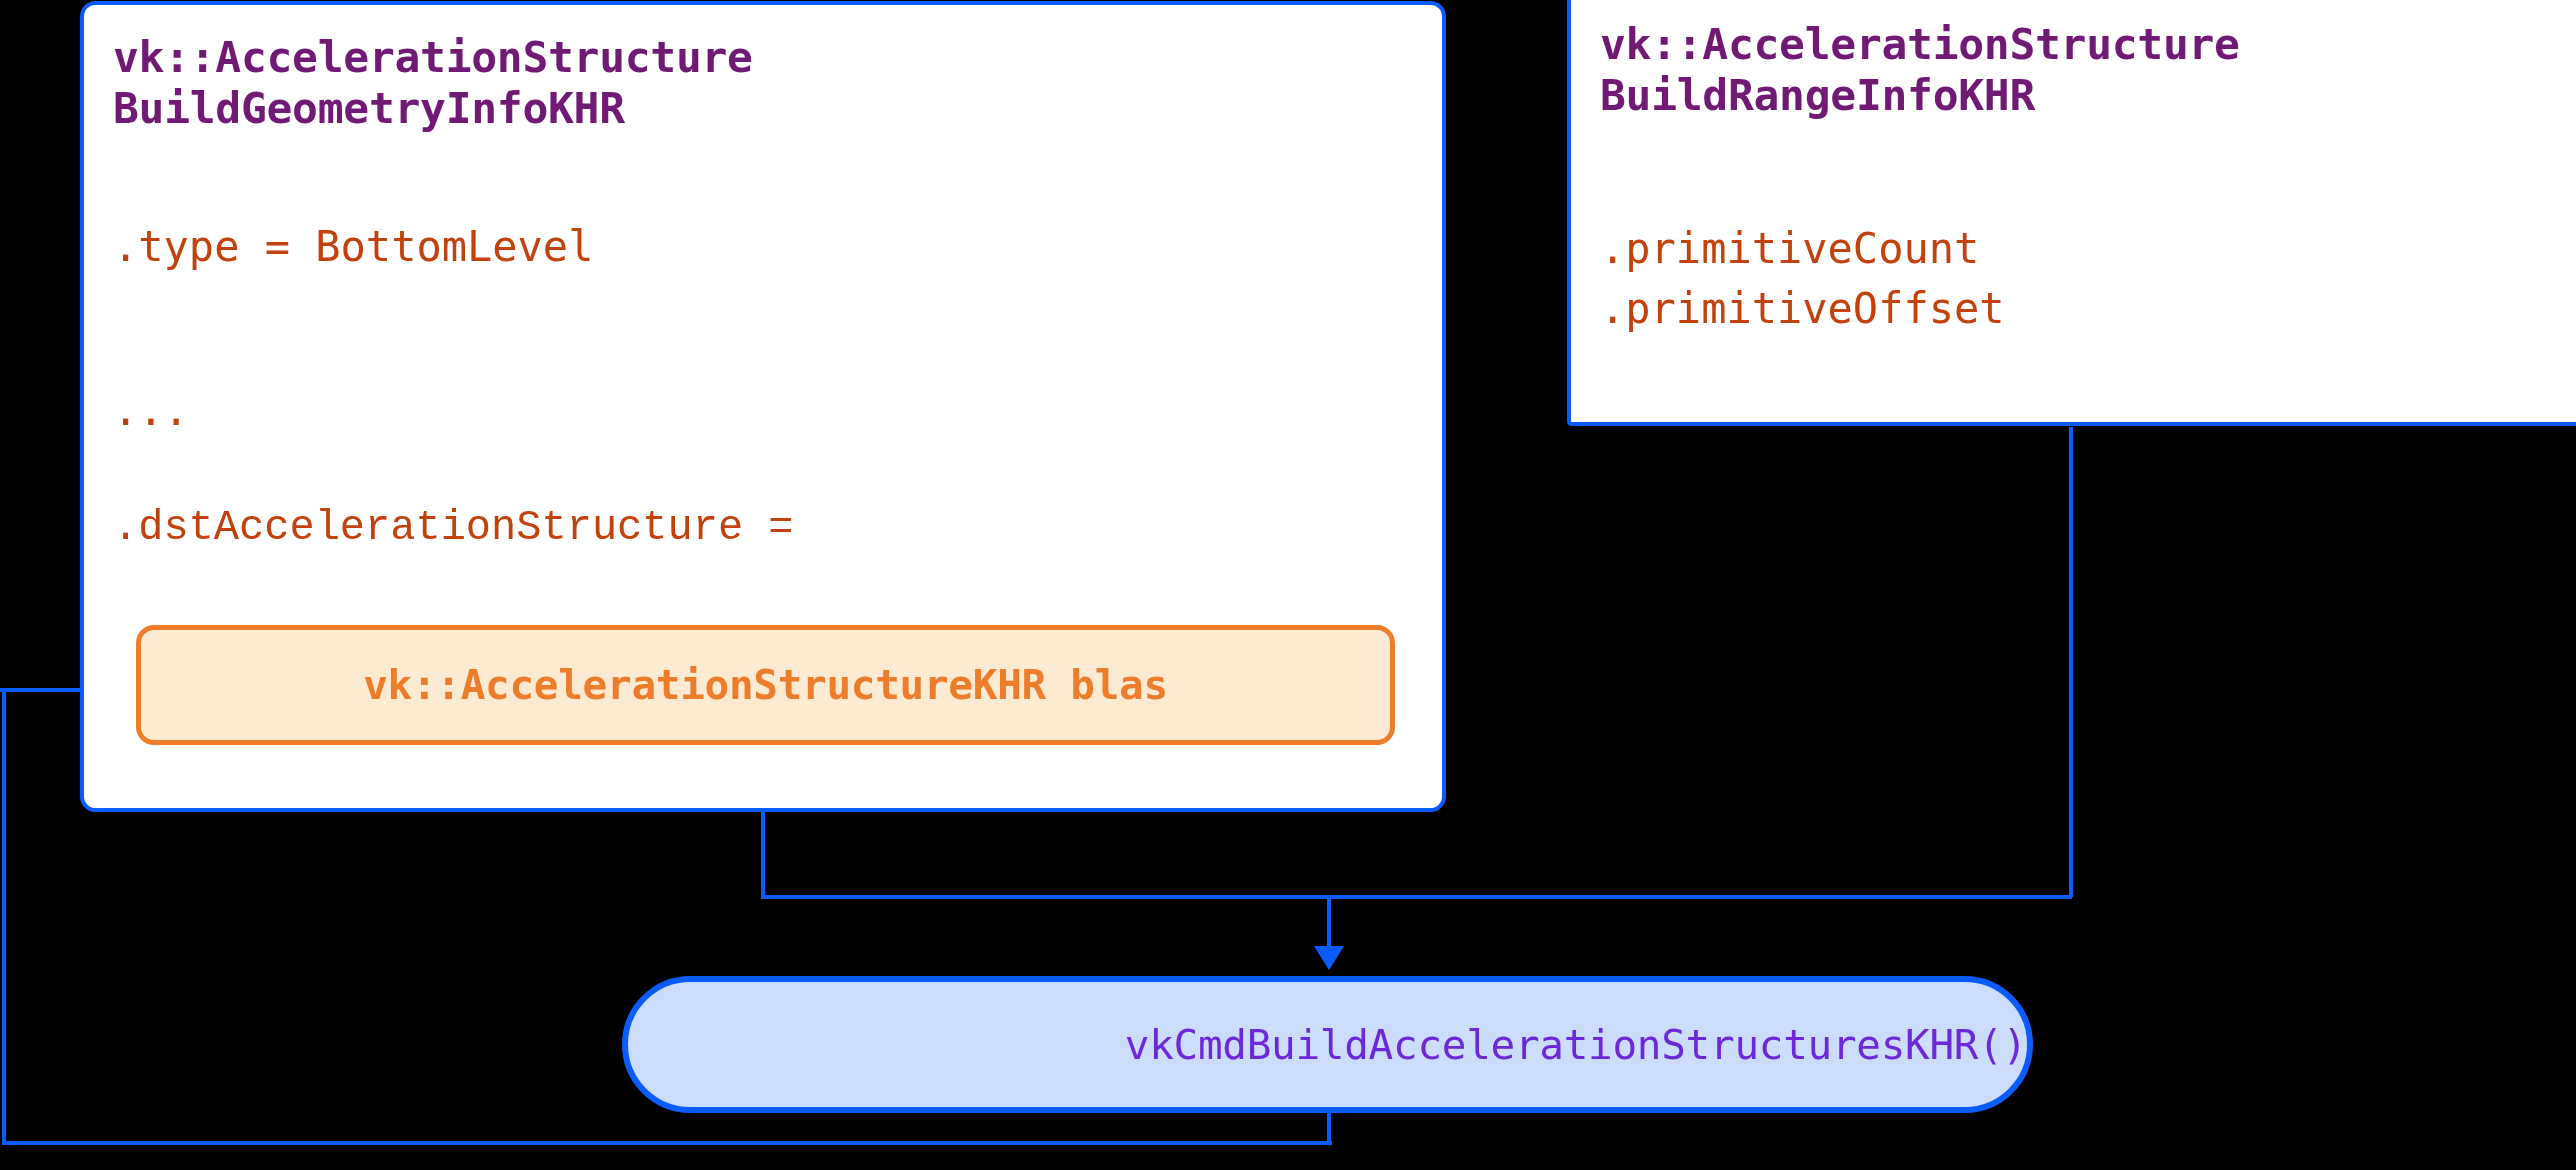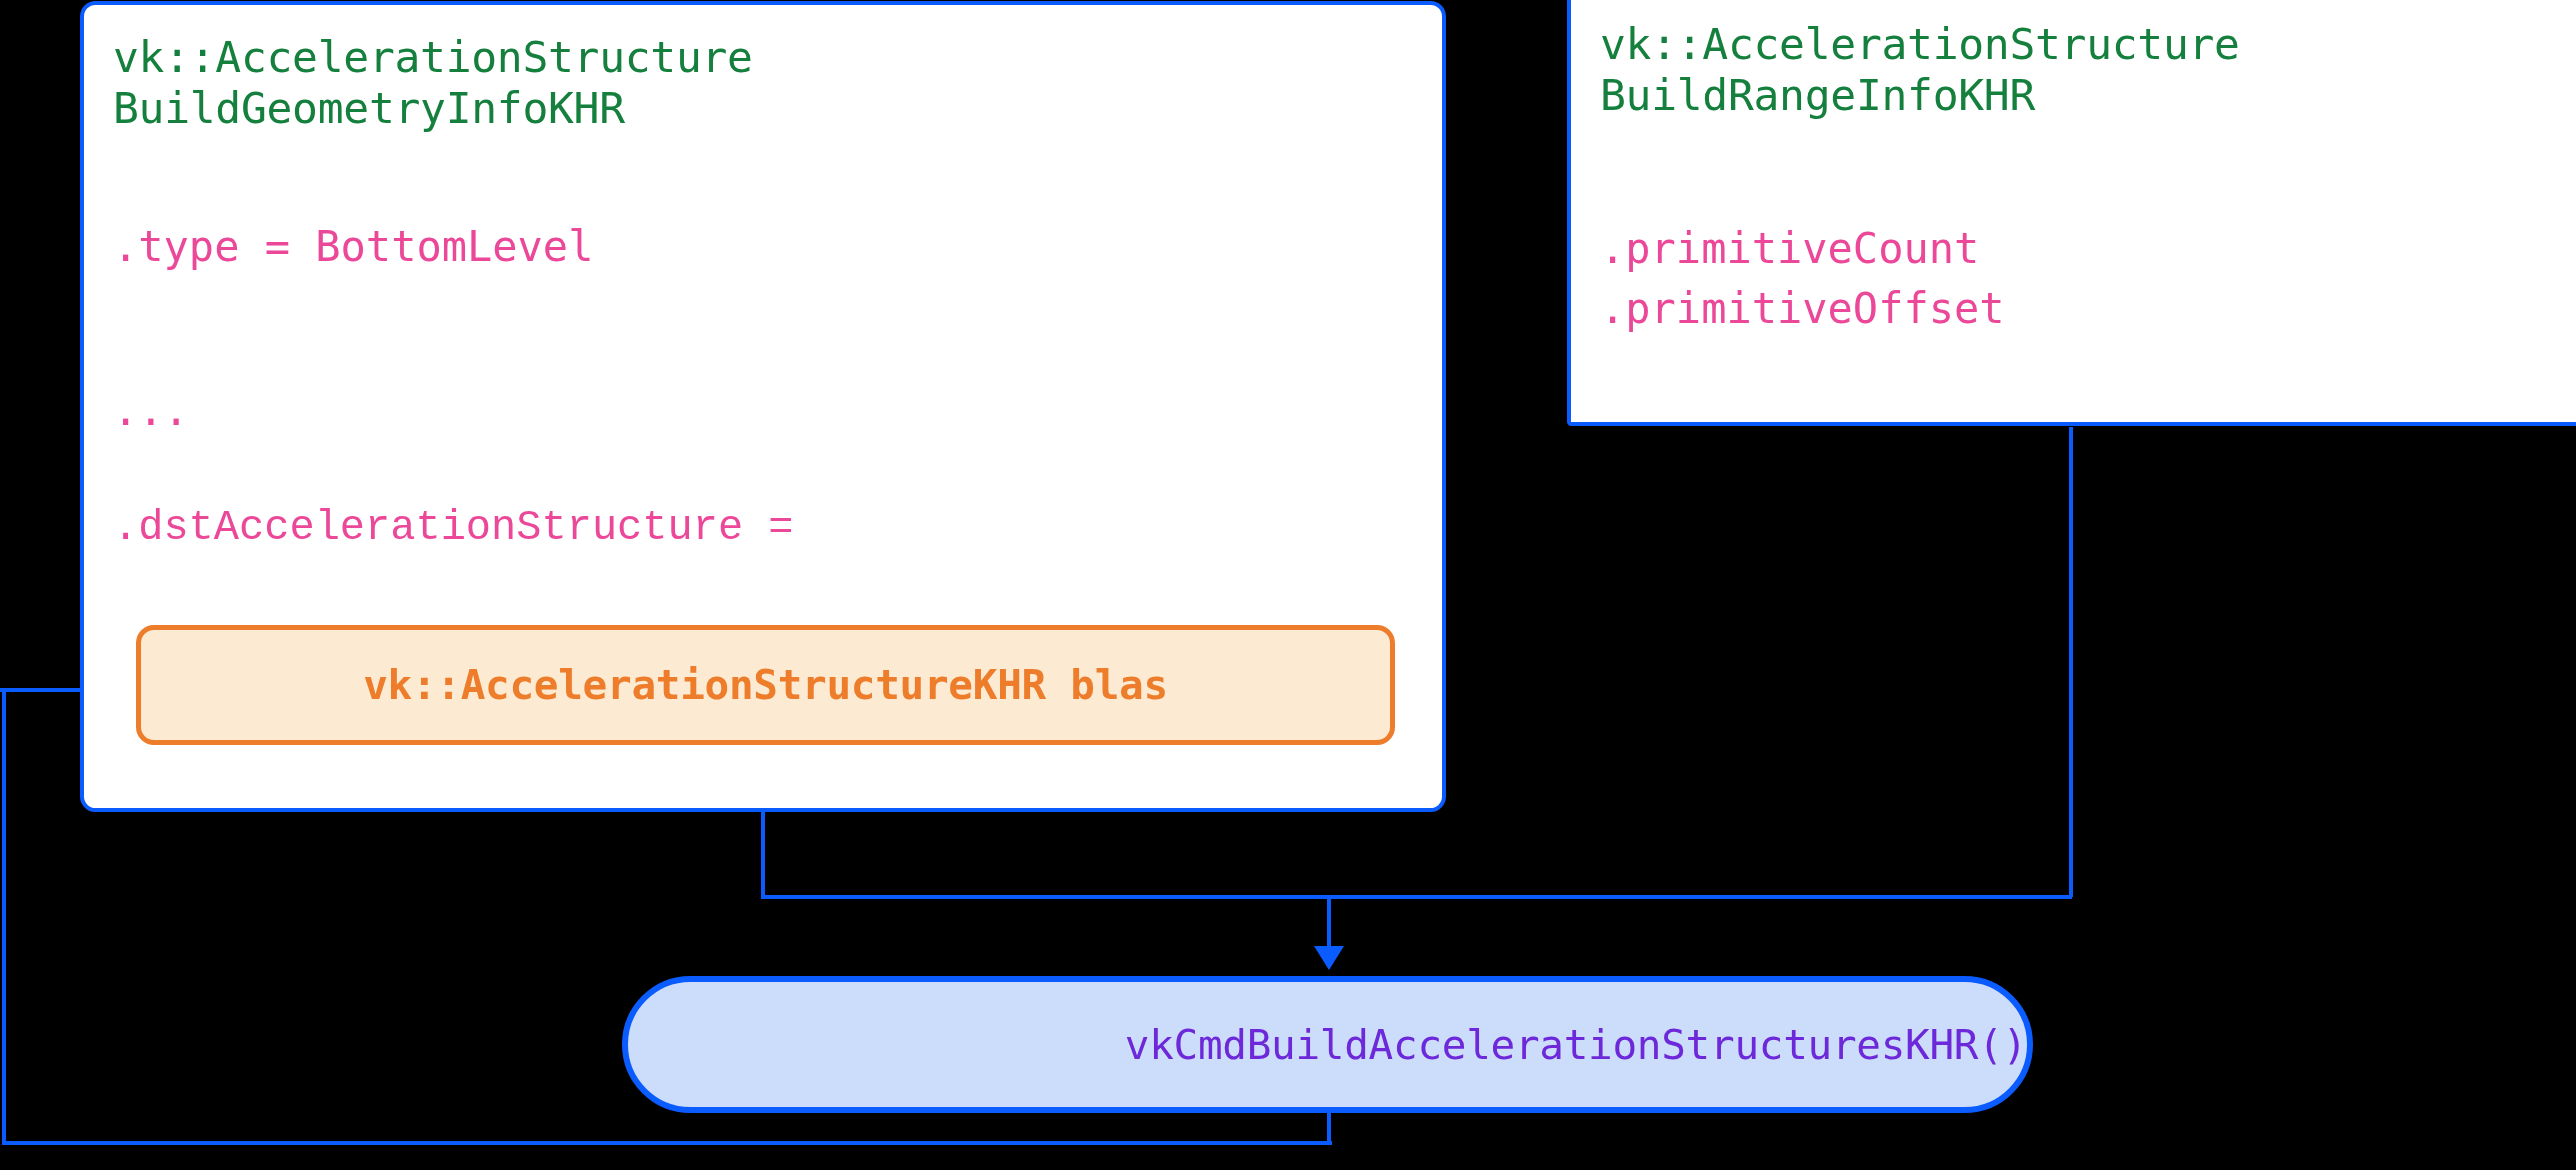--- a/index.html
+++ b/index.html
@@ -39,31 +39,31 @@
   .node-right {
     left: 1567px;
     top: -5.6px;
     width: 1049px;
     height: 432px;
     border-radius: 4.2px;
   }
 
   .node-title {
     position: absolute;
-    color: #15803d;
-    font-weight: normal;
+    color: #701a75;
+    font-weight: bold;
     font-size: 43px;
     line-height: 1.18;
     letter-spacing: -0.3px;
     white-space: pre;
   }
 
   .node-body {
     position: absolute;
-    color: #ec4899;
+    color: #c2410c;
     font-weight: normal;
     font-size: 42px;
     line-height: 1.0;
     white-space: pre;
   }
 
   .left-title  { left: 29px; top: 26.6px; }
   .left-line-1 { left: 29px; top: 221px; }
   .left-line-2 { left: 29px; top: 385px; }
   .left-line-3 { left: 29px; top: 502px; font-family: Liberation Mono, monospace; }

